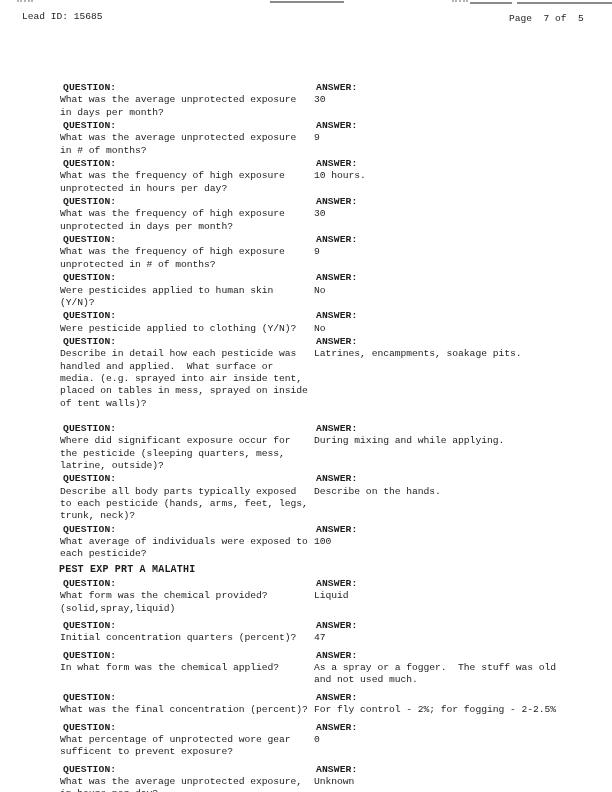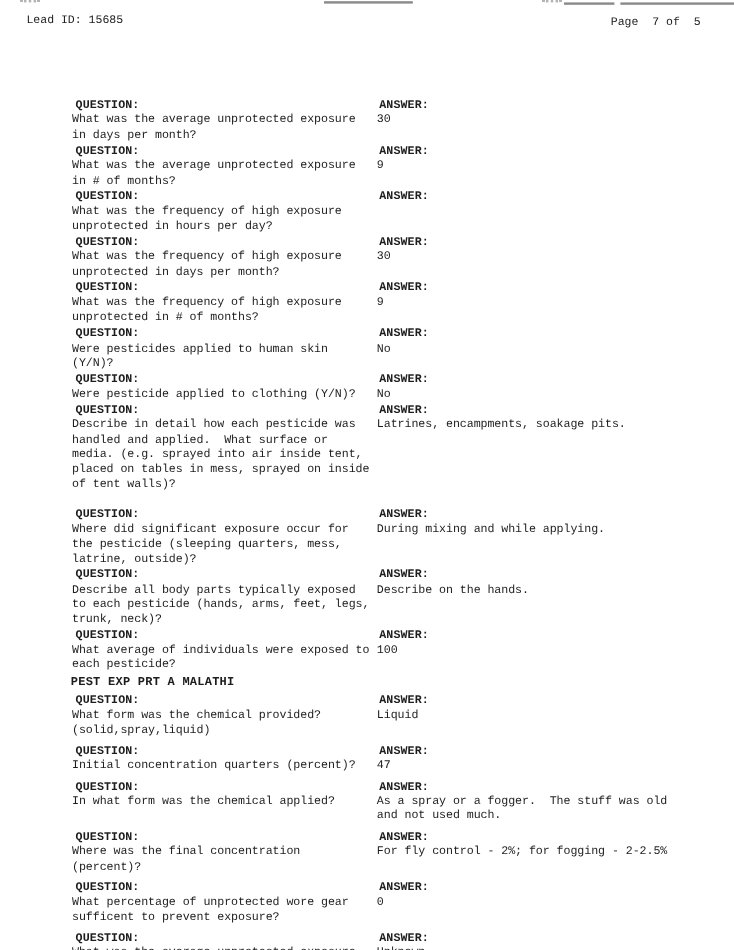--- a/index.html
+++ b/index.html
@@ -87,20 +87,21 @@
     </div>
   </div>
 
   <div class="qa-row">
     <div class="q-cell">
       <div class="label q-label">QUESTION:</div>
       <div class="q-text">What was the frequency of high exposure unprotected in hours per day?</div>
     </div>
     <div class="a-cell">
       <div class="label a-label">ANSWER:</div>
+      <div class="a-text">10 hours.</div>
     </div>
   </div>
 
   <div class="qa-row">
     <div class="q-cell">
       <div class="label q-label">QUESTION:</div>
       <div class="q-text">What was the frequency of high exposure unprotected in days per month?</div>
     </div>
     <div class="a-cell">
       <div class="label a-label">ANSWER:</div>
@@ -216,21 +217,21 @@
     </div>
     <div class="a-cell">
       <div class="label a-label">ANSWER:</div>
       <div class="a-text">As a spray or a fogger.  The stuff was old and not used much.</div>
     </div>
   </div>
 
   <div class="qa-row sect2">
     <div class="q-cell">
       <div class="label q-label">QUESTION:</div>
-      <div class="q-text">Where was the final concentration (percent)?</div>
+      <div class="q-text">What was the final concentration (percent)?</div>
     </div>
     <div class="a-cell">
       <div class="label a-label">ANSWER:</div>
       <div class="a-text">For fly control - 2%; for fogging - 2-2.5%</div>
     </div>
   </div>
 
   <div class="qa-row sect2">
     <div class="q-cell">
       <div class="label q-label">QUESTION:</div>

